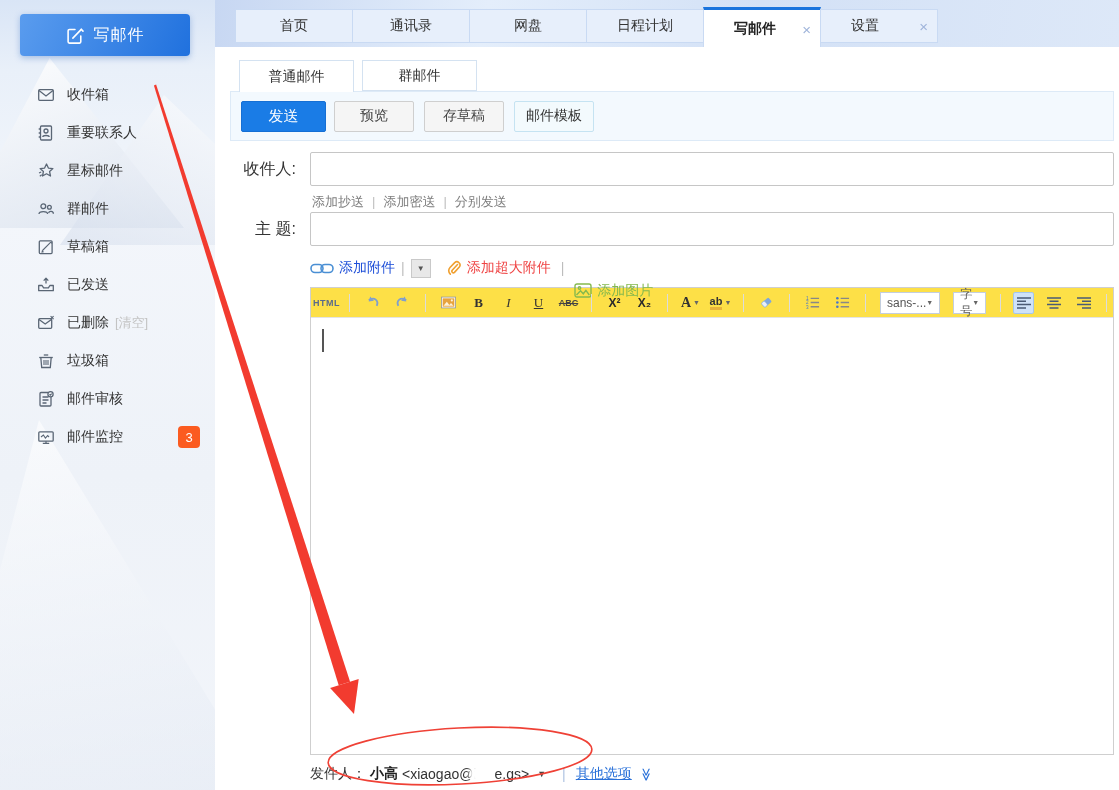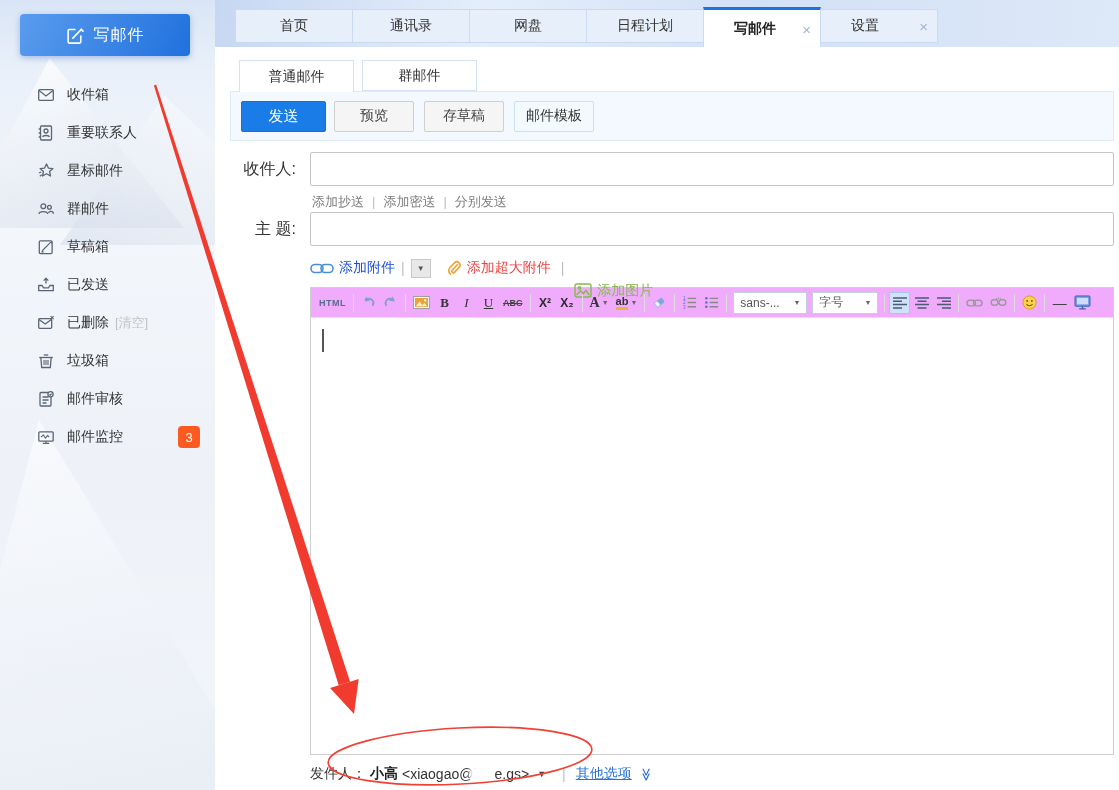--- a/index.html
+++ b/index.html
@@ -78,22 +78,22 @@
   .cc-links .lnk { cursor:pointer; }
   .pipe { color:#bdbdbd; }
   .attach-row { margin:9px 0 0 80px; height:26px; display:flex; align-items:center;
     gap:6px; font-size:14px; }
   .attach-link { cursor:pointer; display:flex; align-items:center; gap:5px; }
   .c-blue { color:#1d4ed8; } .c-orange { color:#ef4444; } .c-green { color:#85b94e;margin-top:45px; }
   .caret-box { width:20px; height:19px; background:#e8e8e8; border:1px solid #c9c9c9;
     display:flex; align-items:center; justify-content:center; font-size:8px; color:#555; cursor:pointer; }
   
   .editor { margin:6px 0 0 80px; width:804px; border:1px solid #cfcfcf; background:#fff; }
-  .ed-toolbar { height:30px; border-bottom:1px solid #e4e4e4; background:#f0abfc;
-    display:flex; align-items:center; padding:0 5px; gap:1px; }
+  .ed-toolbar { height:30px; border-bottom:1px solid #e4e4e4; background:#fde047;
+    display:flex; align-items:center; padding:0 5px; gap:9px; }
   .ed-btn { height:22px; min-width:21px; padding:0 2px; display:flex; align-items:center;
     justify-content:center; border:1px solid transparent; border-radius:2px;
     cursor:pointer; font-size:13px; color:#333; }
   .ed-btn.active { background:#cfe2f8; border:1px solid #a3c6ec; }
   .ed-sep { width:1px; height:18px; background:#dcdcdc; margin:0 3px; flex:0 0 1px; }
   .ed-html { font-size:9px; font-weight:bold; color:#5a6b8c; letter-spacing:.5px; }
   .ed-b { font-weight:bold; font-family:"Liberation Serif","DejaVu Serif",serif; }
   .ed-i { font-style:italic; font-family:"Liberation Serif","DejaVu Serif",serif; }
   .ed-u { text-decoration:underline; font-family:"Liberation Serif","DejaVu Serif",serif; }
   .ed-abc { font-size:9px; text-decoration:line-through; font-weight:bold; color:#444; }

